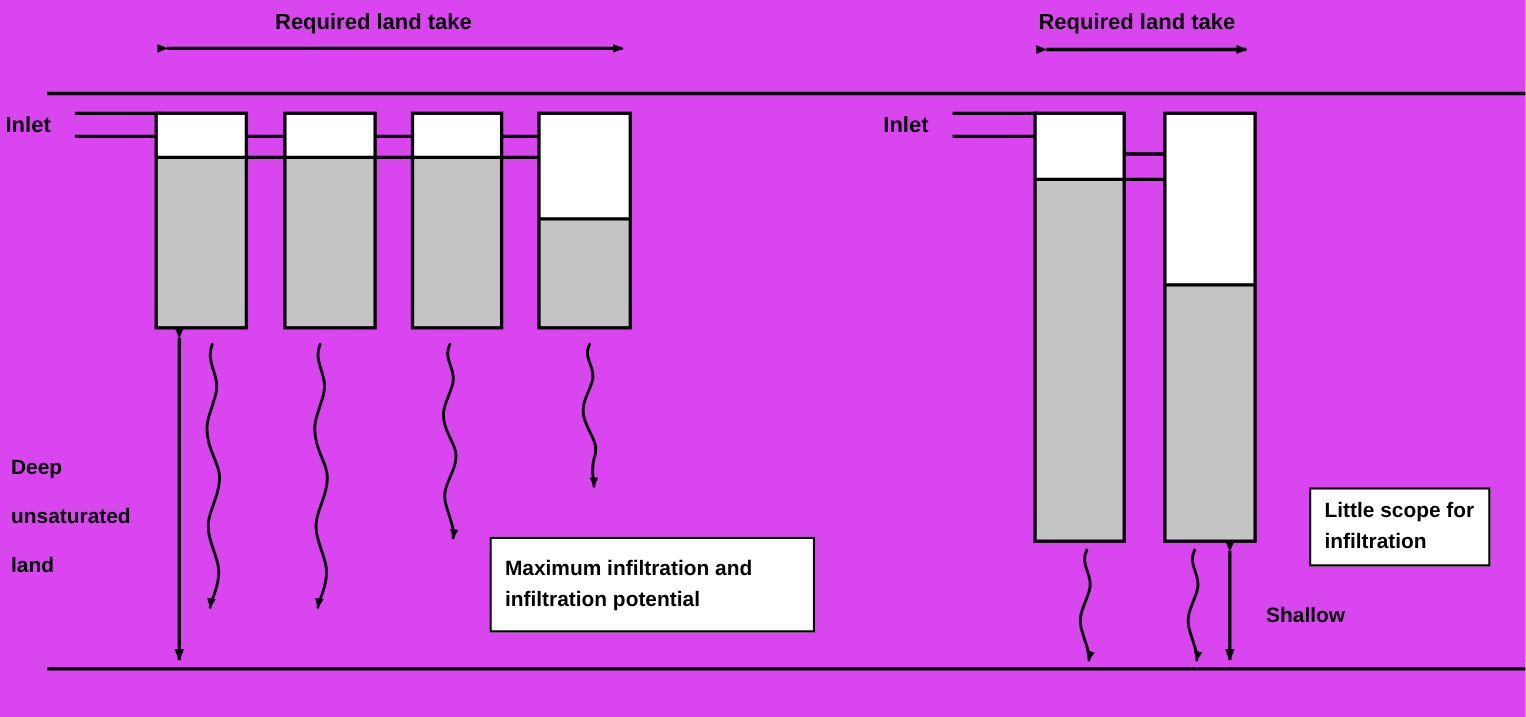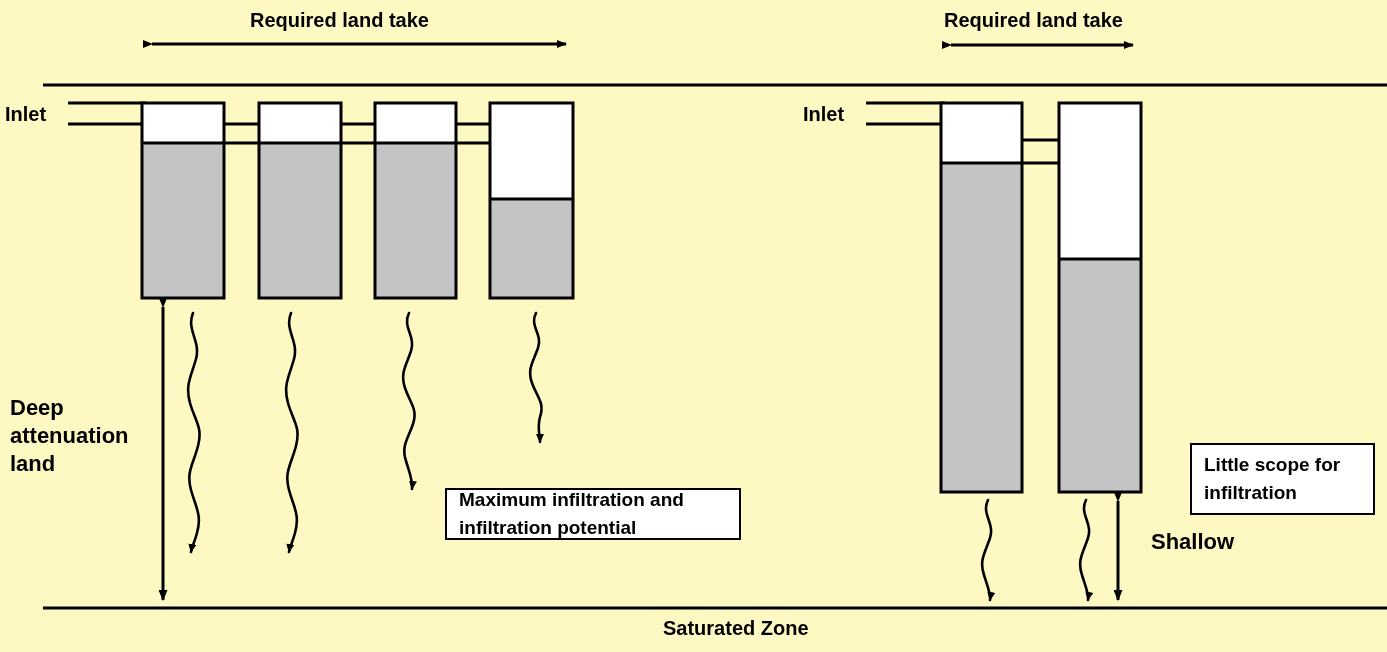--- a/index.html
+++ b/index.html
@@ -7,40 +7,40 @@
     padding: 0;
     background: #ffffff;
   }
   body {
     font-family: "Liberation Sans", sans-serif;
   }
   #stage {
     position: relative;
     width: 1387px;
     height: 652px;
-    background: #fef9c3;
+    background: #d946ef;
     overflow: hidden;
   }
   #stage svg.layer {
     position: absolute;
     left: 0;
     top: 0;
     width: 1387px;
     height: 652px;
   }
   .lbl {
     position: absolute;
     font-family: "Liberation Sans", sans-serif;
     font-weight: bold;
     color: #000000;
     white-space: pre;
     line-height: 1.28;
   }
   .lbl-20 { font-size: 20px; }
-  .lbl-19 { font-size: 22px; }
+  .lbl-19 { font-size: 19px; margin-top: 20px; }
   .callout {
     position: absolute;
     border: 2px solid #000000;
     background: #ffffff;
     box-sizing: border-box;
     display: flex;
     flex-direction: column;
     justify-content: center;
   }
   .callout .cl-line {
@@ -186,33 +186,32 @@
   <div class="lbl lbl-20" style="left:250px; top:8px;">Required land take</div>
 
   <div class="lbl lbl-20" style="left:944px; top:8px;">Required land take</div>
 
   <div class="lbl lbl-20" style="left:5px; top:102px;">Inlet</div>
 
   <div class="lbl lbl-20" style="left:803px; top:102px;">Inlet</div>
 
   <div style="position:absolute; left:10px; top:394px;">
     <div class="lbl lbl-19" style="position:relative; left:0; top:0;">Deep</div>
-    <div class="lbl lbl-19" style="position:relative; left:0; top:0;">attenuation</div>
+    <div class="lbl lbl-19" style="position:relative; left:0; top:0;">unsaturated</div>
     <div class="lbl lbl-19" style="position:relative; left:0; top:0;">land</div>
   </div>
 
   <div style="position:absolute; left:1135px; top:528px;">
     <div class="lbl lbl-19" style="position:relative; left:16px; top:0;">Shallow</div>
   </div>
 
-  <div class="lbl lbl-20" style="left:663px; top:616px;">Saturated Zone</div>
-
-  <div class="callout" style="left:445px; top:488px; width:296px; height:52px; padding:19px 12px;">
+
+  <div class="callout" style="left:445px; top:488px; width:296px; height:87px; padding:19px 12px;">
     <div class="cl-line">Maximum infiltration and</div>
     <div class="cl-line">infiltration potential</div>
   </div>
 
-  <div class="callout" style="left:1190px; top:443px; width:185px; height:72px; padding:6px 12px;justify-content:center;">
+  <div class="callout" style="left:1190px; top:443px; width:165px; height:72px; padding:6px 12px;justify-content:center;">
     <div class="cl-line">Little scope for</div>
     <div class="cl-line">infiltration</div>
   </div>
 
 </div>
 
 </body></html>

